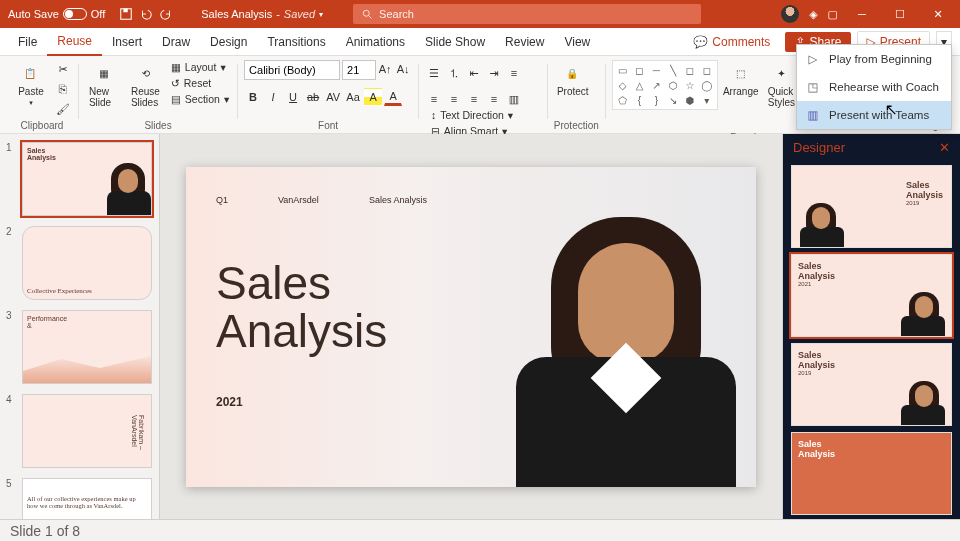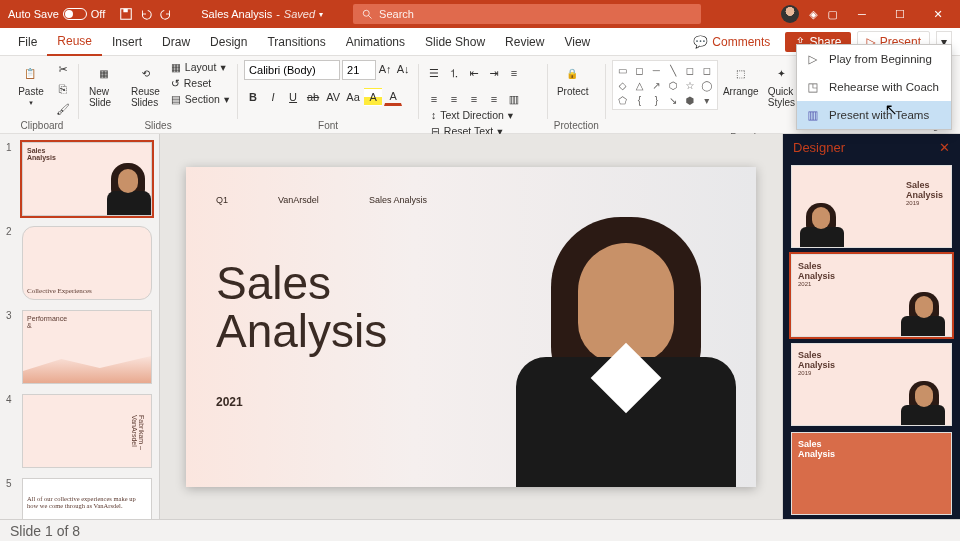--- a/index.html
+++ b/index.html
@@ -245,21 +245,21 @@
       <div class="iconrow">
         <span>≡</span>
         <span>≡</span>
         <span>≡</span>
         <span>≡</span>
         <span>▥</span>
       </div>
     </div>
     <div class="smallstack" style="margin-left:4px;">
       <div>↕ <span>Text Direction</span> ▾</div>
-      <div>⊟ <span>Reset Text</span> ▾</div>
+      <div>⊟ <span>Align Smart</span> ▾</div>
       <div>◫ <span>Convert to Smart Art</span> ▾</div>
     </div>
     <div class="group-label">Paragraph</div>
   </div>
   <div class="sep"></div>
   <div class="group">
     <div class="group-body">
         <div class="bigbtn">
           <div class="ico">🔒</div>
           <span>Protect</span>

